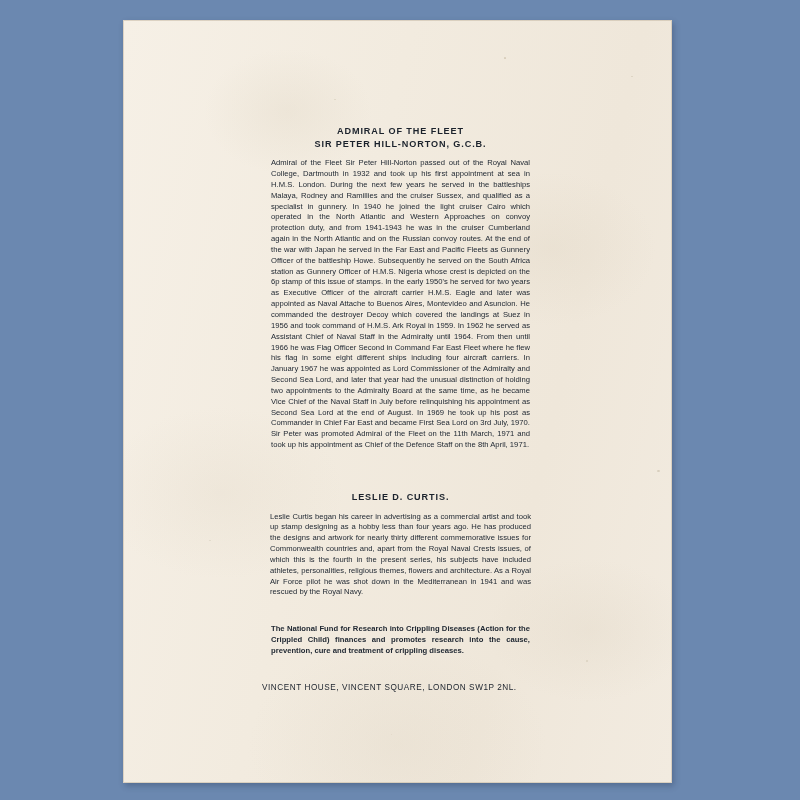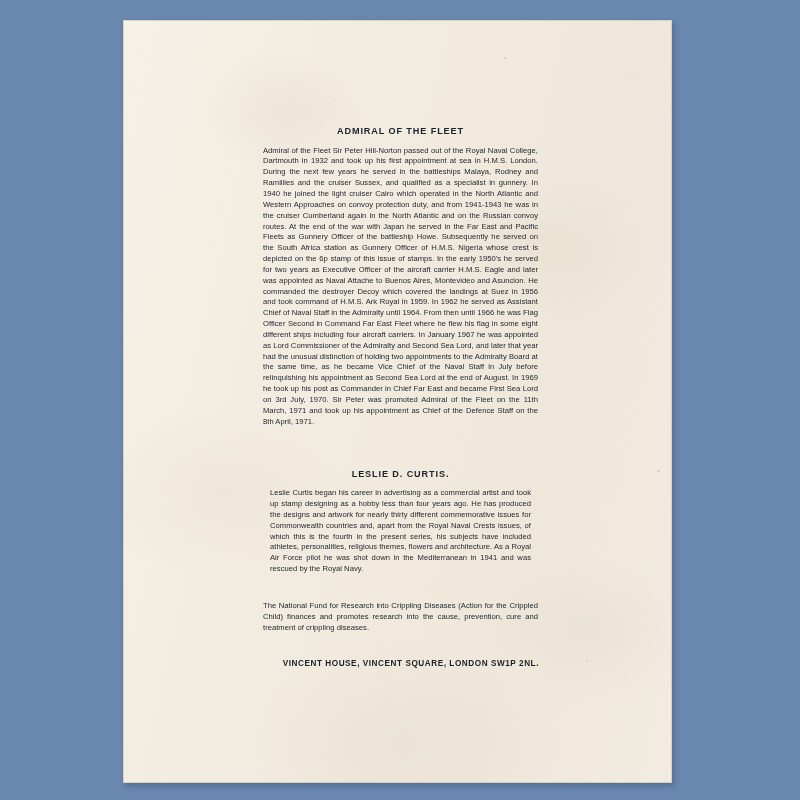--- a/index.html
+++ b/index.html
@@ -66,44 +66,44 @@
     color: #1b222c;
   }
 
   .body-para {
     text-align: justify;
     text-justify: inter-word;
     font-size: 7.65px;
     line-height: 10.85px;
     letter-spacing: 0.01px;
     color: #222a34;
-    margin: 1px;
+    margin: 9px;
   }
 
   #title-block { margin-bottom: 8px; }
 
   #admiral-para { margin-top: 0; }
 
   #curtis-heading {
     margin-top: 40px;
     margin-bottom: 8px;
   }
 
   #curtis-para { margin: 8px; }
 
-  #fund-para { margin-top: 26px; }
+  #fund-para { margin-top: 26px; font-weight: bold; }
 
   #address-line {
     margin-top: 25px;
-    font-weight: bold;
+    font-weight: normal;
     font-size: 8.2px;
     letter-spacing: 0.55px;
     line-height: 11px;
     color: #1b222c;
-    text-align: right;
+    text-align: left;
   }
 </style>
 </head>
 <body>
 
 <div id="stage">
 
   <div id="sheet">
 
     <div class="speck" style="left:381px; top:37px; width:2.4px; height:2px; opacity:.45;"></div>
@@ -112,20 +112,21 @@
     <div class="speck" style="left:147px; top:228px; width:1.8px; height:1.6px; opacity:.28;"></div>
     <div class="speck" style="left:534px; top:450px; width:2.6px; height:2.2px; opacity:.42;"></div>
     <div class="speck" style="left:86px;  top:520px; width:1.5px; height:1.4px; opacity:.26;"></div>
     <div class="speck" style="left:463px; top:640px; width:1.7px; height:1.5px; opacity:.30;"></div>
     <div class="speck" style="left:268px; top:714px; width:1.4px; height:1.3px; opacity:.25;"></div>
 
     <div id="content">
 
       <div id="title-block">
         <div class="heading">ADMIRAL OF THE FLEET</div>
+        <div class="heading">SIR PETER HILL-NORTON, G.C.B.</div>
       </div>
 
       <p class="body-para" id="admiral-para">Admiral of the Fleet Sir Peter Hill-Norton passed out of the Royal Naval College, Dartmouth in 1932 and took up his first appointment at sea in H.M.S. London. During the next few years he served in the battleships Malaya, Rodney and Ramillies and the cruiser Sussex, and qualified as a specialist in gunnery. In 1940 he joined the light cruiser Cairo which operated in the North Atlantic and Western Approaches on convoy protection duty, and from 1941-1943 he was in the cruiser Cumberland again in the North Atlantic and on the Russian convoy routes. At the end of the war with Japan he served in the Far East and Pacific Fleets as Gunnery Officer of the battleship Howe. Subsequently he served on the South Africa station as Gunnery Officer of H.M.S. Nigeria whose crest is depicted on the 6p stamp of this issue of stamps. In the early 1950's he served for two years as Executive Officer of the aircraft carrier H.M.S. Eagle and later was appointed as Naval Attache to Buenos Aires, Montevideo and Asuncion. He commanded the destroyer Decoy which covered the landings at Suez in 1956 and took command of H.M.S. Ark Royal in 1959. In 1962 he served as Assistant Chief of Naval Staff in the Admiralty until 1964. From then until 1966 he was Flag Officer Second in Command Far East Fleet where he flew his flag in some eight different ships including four aircraft carriers. In January 1967 he was appointed as Lord Commissioner of the Admiralty and Second Sea Lord, and later that year had the unusual distinction of holding two appointments to the Admiralty Board at the same time, as he became Vice Chief of the Naval Staff in July before relinquishing his appointment as Second Sea Lord at the end of August. In 1969 he took up his post as Commander in Chief Far East and became First Sea Lord on 3rd July, 1970. Sir Peter was promoted Admiral of the Fleet on the 11th March, 1971 and took up his appointment as Chief of the Defence Staff on the 8th April, 1971.</p>
 
       <div class="heading" id="curtis-heading">LESLIE D. CURTIS.</div>
 
       <p class="body-para" id="curtis-para">Leslie Curtis began his career in advertising as a commercial artist and took up stamp designing as a hobby less than four years ago. He has produced the designs and artwork for nearly thirty different commemorative issues for Commonwealth countries and, apart from the Royal Naval Crests issues, of which this is the fourth in the present series, his subjects have included athletes, personalities, religious themes, flowers and architecture. As a Royal Air Force pilot he was shot down in the Mediterranean in 1941 and was rescued by the Royal Navy.</p>
 
       <p class="body-para" id="fund-para">The National Fund for Research into Crippling Diseases (Action for the Crippled Child) finances and promotes research into the cause, prevention, cure and treatment of crippling diseases.</p>
 

